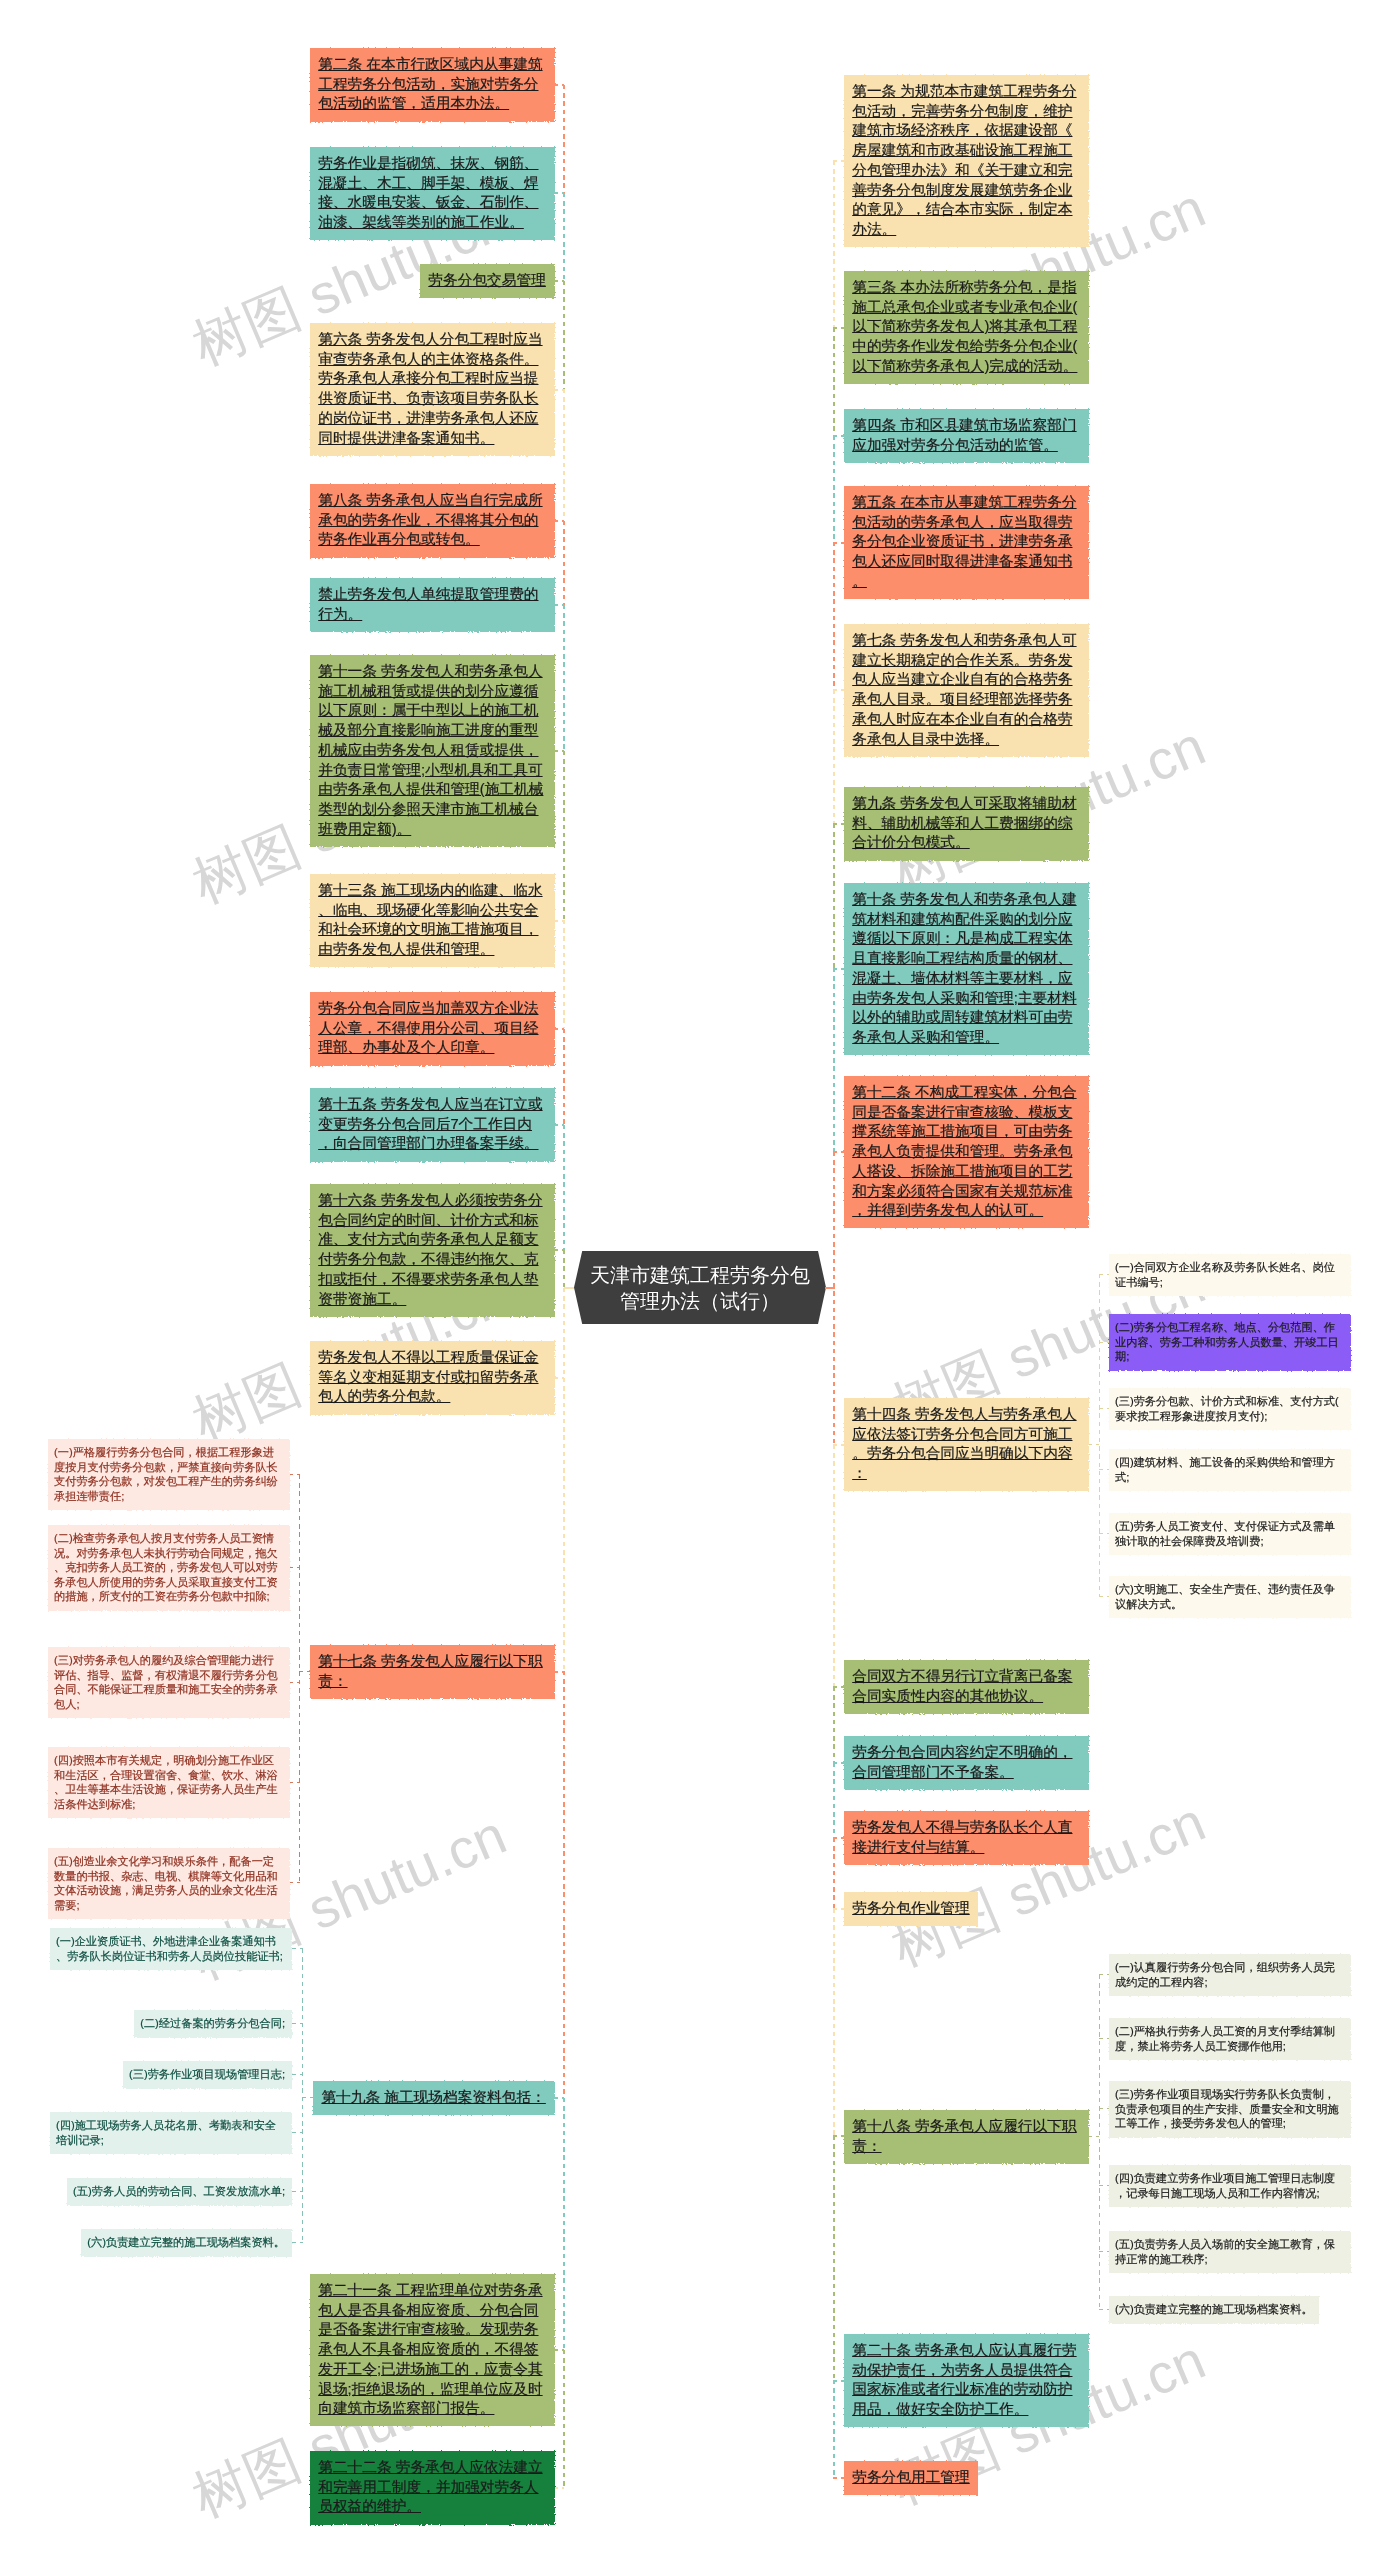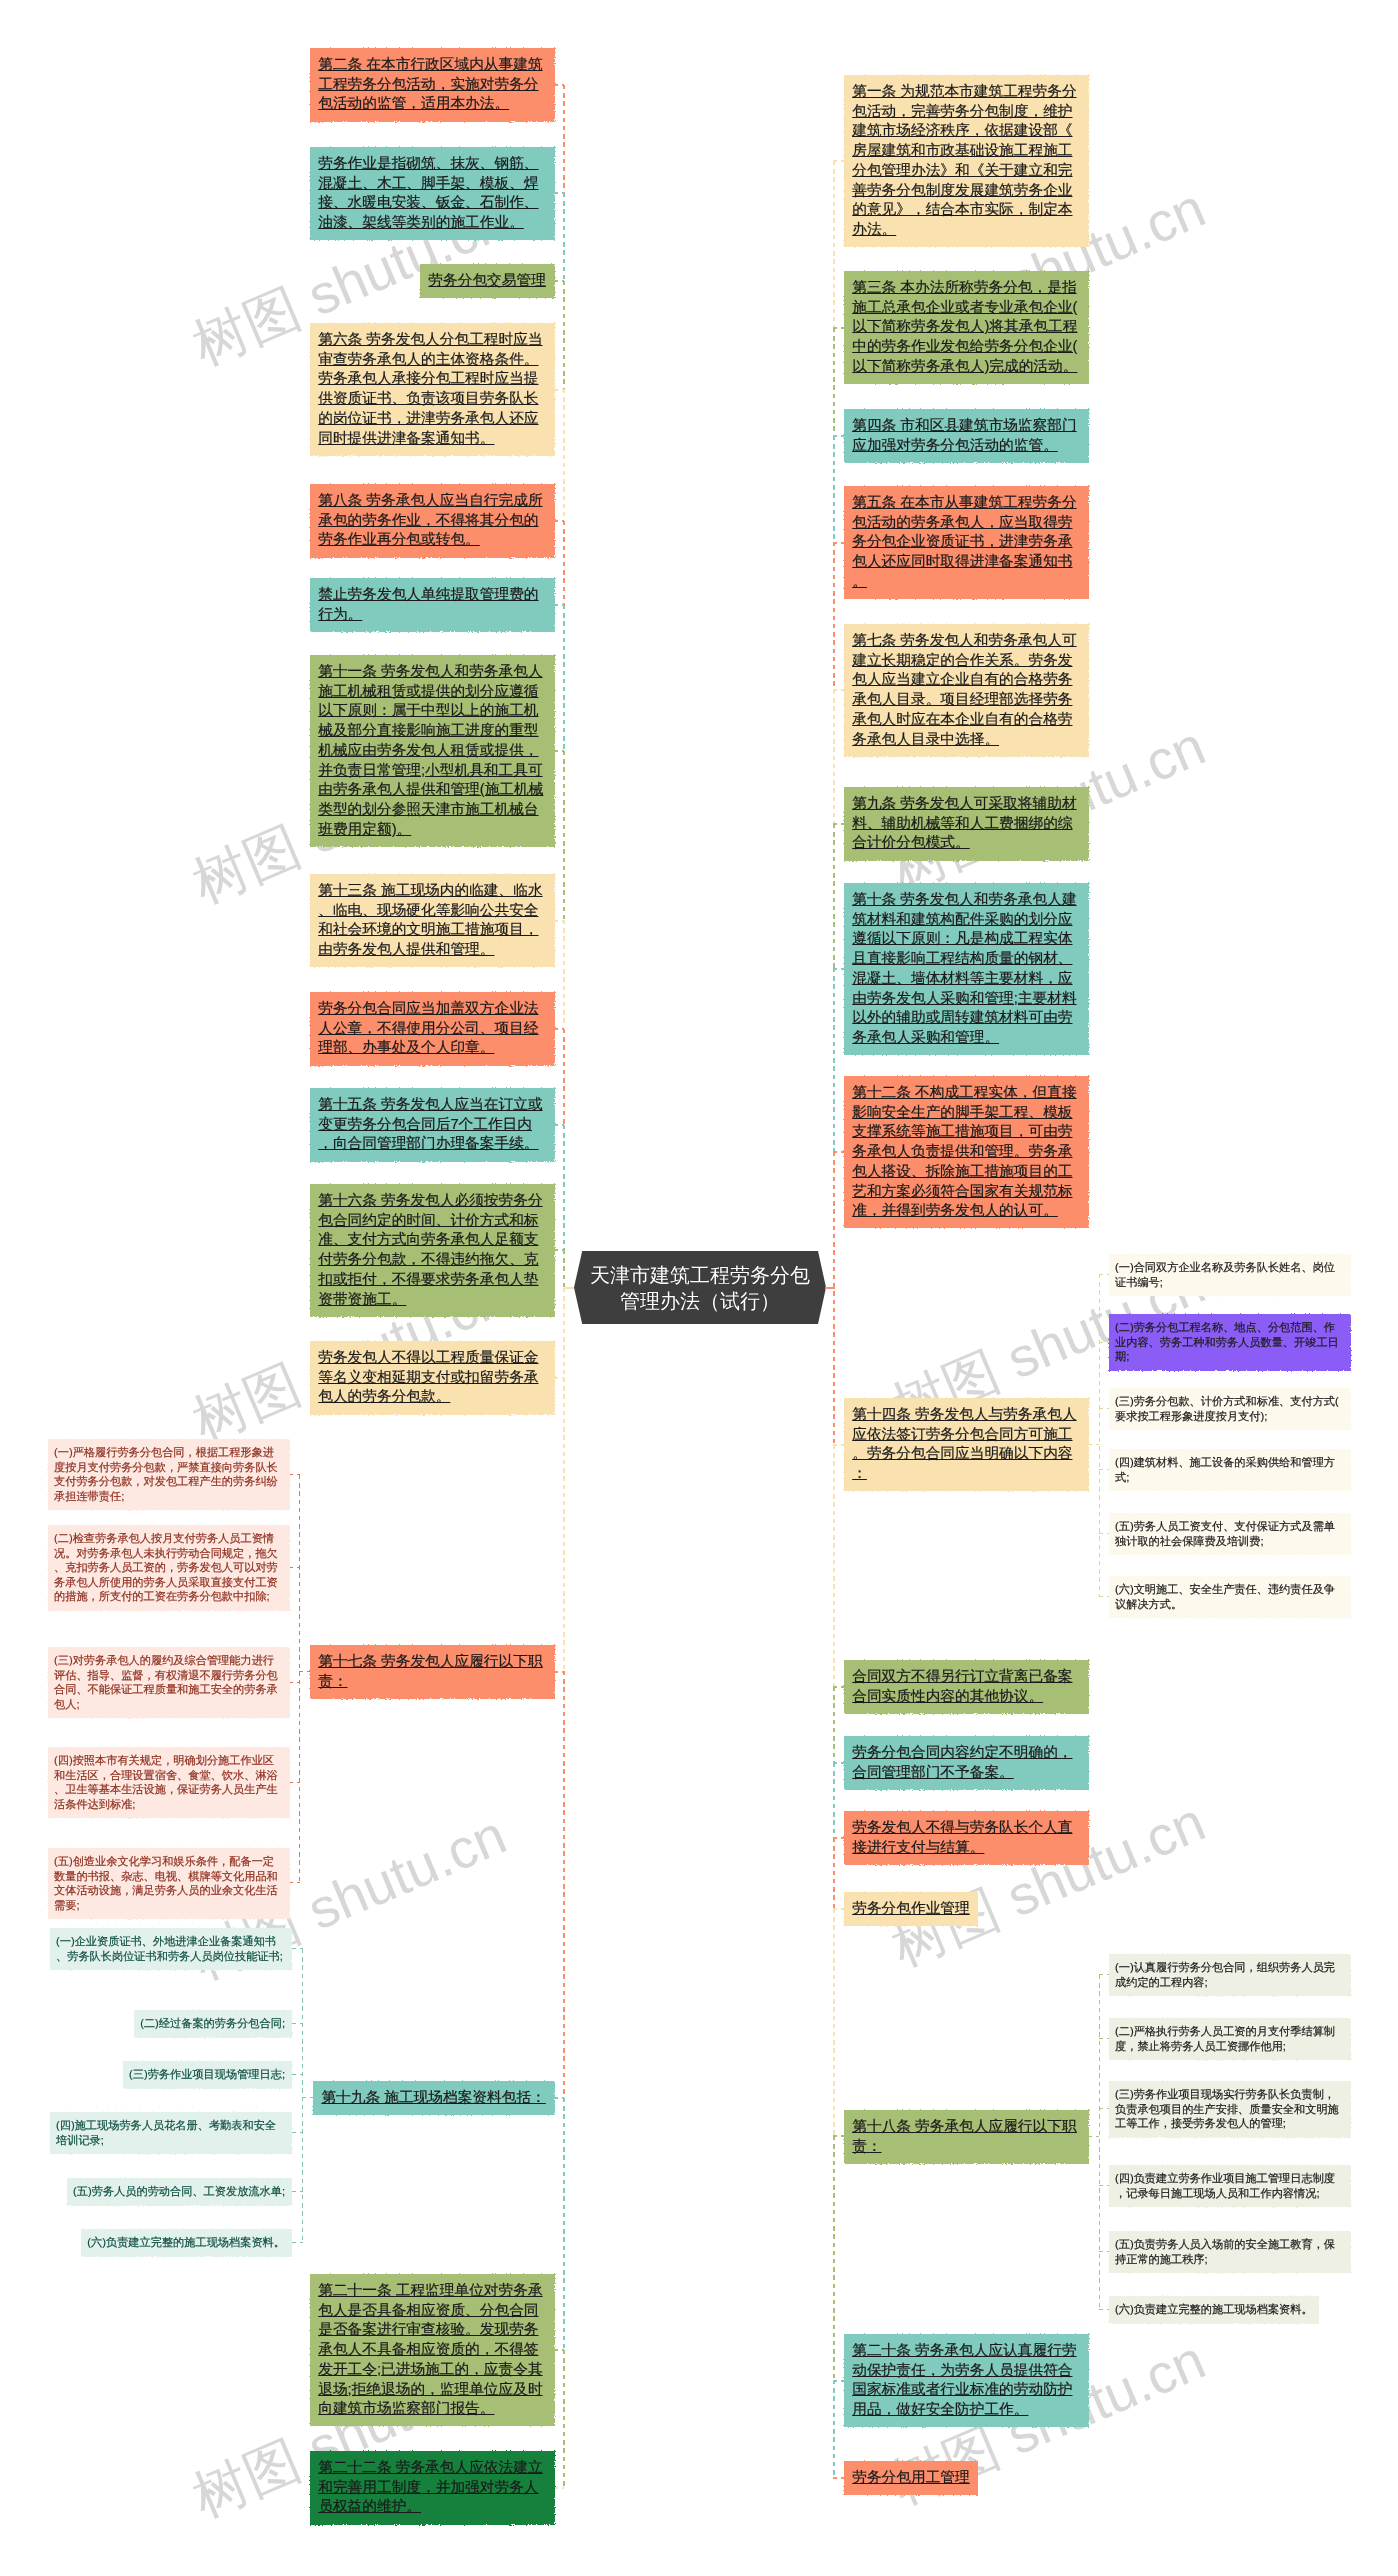--- a/index.html
+++ b/index.html
@@ -252,21 +252,21 @@
       <div class="n2 rgt" style="top:624px;background:#fae2b0;left:844px;">
         <span>第七条 劳务发包人和劳务承包人可建立长期稳定的合作关系。劳务发包人应当建立企业自有的合格劳务承包人目录。项目经理部选择劳务承包人时应在本企业自有的合格劳务承包人目录中选择。</span>
       </div>
       <div class="n2 rgt" style="top:787px;background:#a7be74;left:844px;">
         <span>第九条 劳务发包人可采取将辅助材料、辅助机械等和人工费捆绑的综合计价分包模式。</span>
       </div>
       <div class="n2 rgt" style="top:883px;background:#81cabe;left:844px;">
         <span>第十条 劳务发包人和劳务承包人建筑材料和建筑构配件采购的划分应遵循以下原则：凡是构成工程实体且直接影响工程结构质量的钢材、混凝土、墙体材料等主要材料，应由劳务发包人采购和管理;主要材料以外的辅助或周转建筑材料可由劳务承包人采购和管理。</span>
       </div>
       <div class="n2 rgt" style="top:1076px;background:#fd8e6c;left:844px;">
-        <span>第十二条 不构成工程实体，但直接影响安全生产的脚手架工程、模板支撑系统等施工措施项目，可由劳务承包人负责提供和管理。劳务承包人搭设、拆除施工措施项目的工艺和方案必须符合国家有关规范标准，并得到劳务发包人的认可。</span>
+        <span>第十二条 不构成工程实体，分包合同是否备案进行审查核验、模板支撑系统等施工措施项目，可由劳务承包人负责提供和管理。劳务承包人搭设、拆除施工措施项目的工艺和方案必须符合国家有关规范标准，并得到劳务发包人的认可。</span>
       </div>
       <div class="n2 rgt" style="top:1398px;background:#fae2b0;left:844px;">
         <span>第十四条 劳务发包人与劳务承包人应依法签订劳务分包合同方可施工。劳务分包合同应当明确以下内容：</span>
       </div>
       <div class="n2 rgt" style="top:1660px;background:#a7be74;left:844px;">
         <span>合同双方不得另行订立背离已备案合同实质性内容的其他协议。</span>
       </div>
       <div class="n2 rgt" style="top:1736px;background:#81cabe;left:844px;">
         <span>劳务分包合同内容约定不明确的，合同管理部门不予备案。</span>
       </div>

